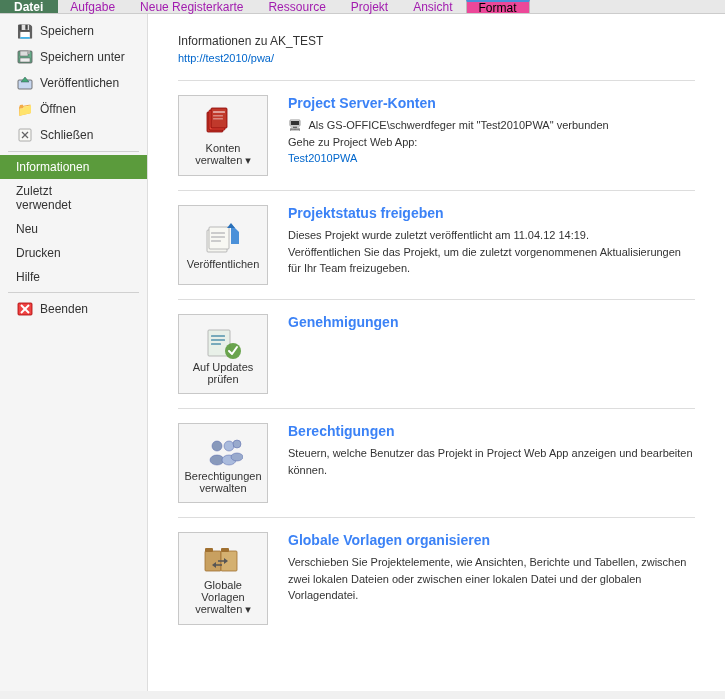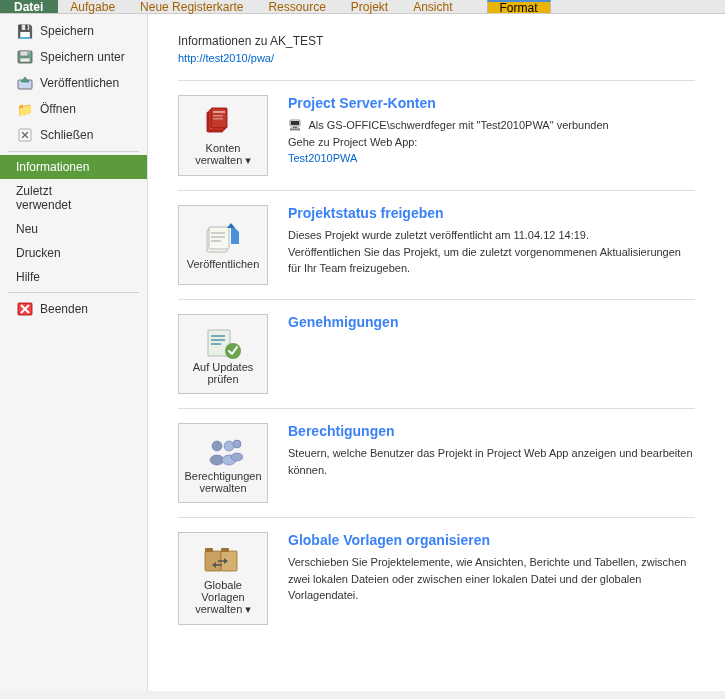--- a/index.html
+++ b/index.html
@@ -10,32 +10,31 @@
       display: flex;
       background: #e8e8e8;
       border-bottom: 1px solid #ccc;
       height: 14px;
       align-items: stretch;
     }
     .menu-item {
       padding: 3px 12px;
       cursor: pointer;
       font-size: 12px;
-      color: #a16207;
+      color: #a21caf;
       display: flex;
       align-items: center;
       border-right: 1px solid transparent;
     }
     .menu-item.active {
-      background: #eab308;
+      background: #ec4899;
       border-left: 1px solid #bbb;
       border-right: 1px solid #bbb;
       border-top: 2px solid #4a90d9;
       color: #000;
-      margin-left: 21px;
     }
     .menu-item.datei {
       background: #4a7c59;
       color: white;
       font-weight: bold;
       padding: 3px 14px;
     }
 
     
     .main-layout {

